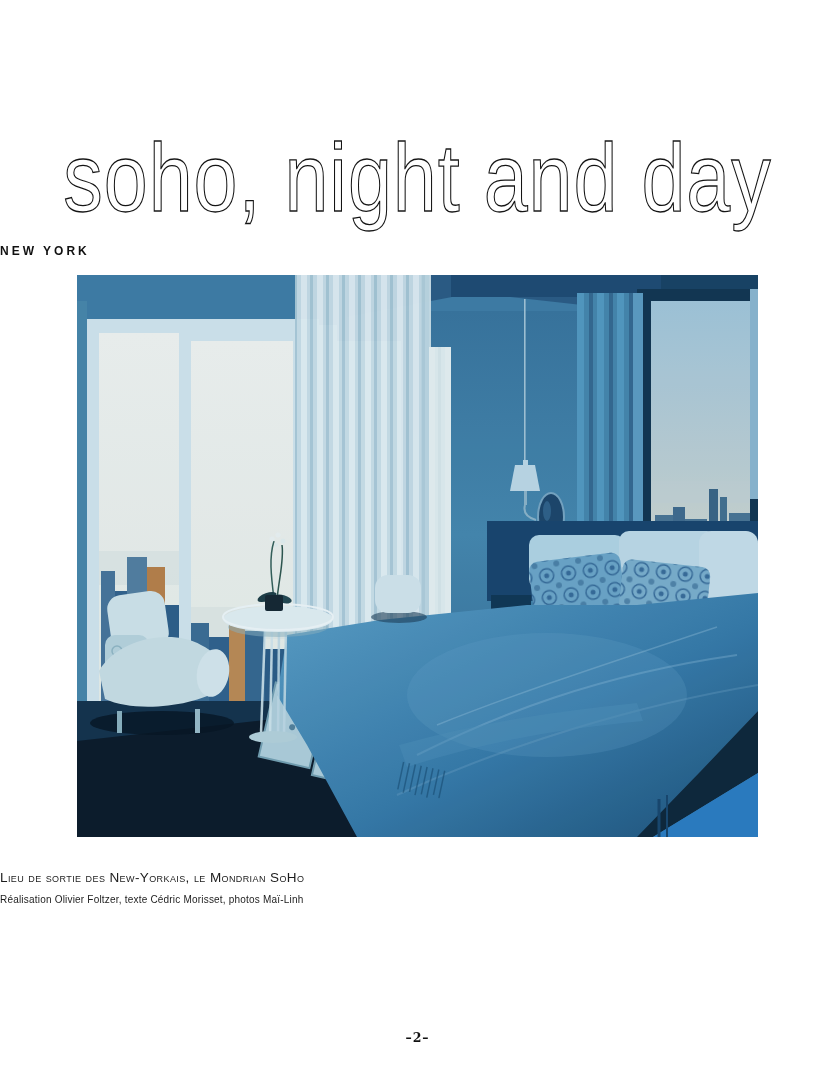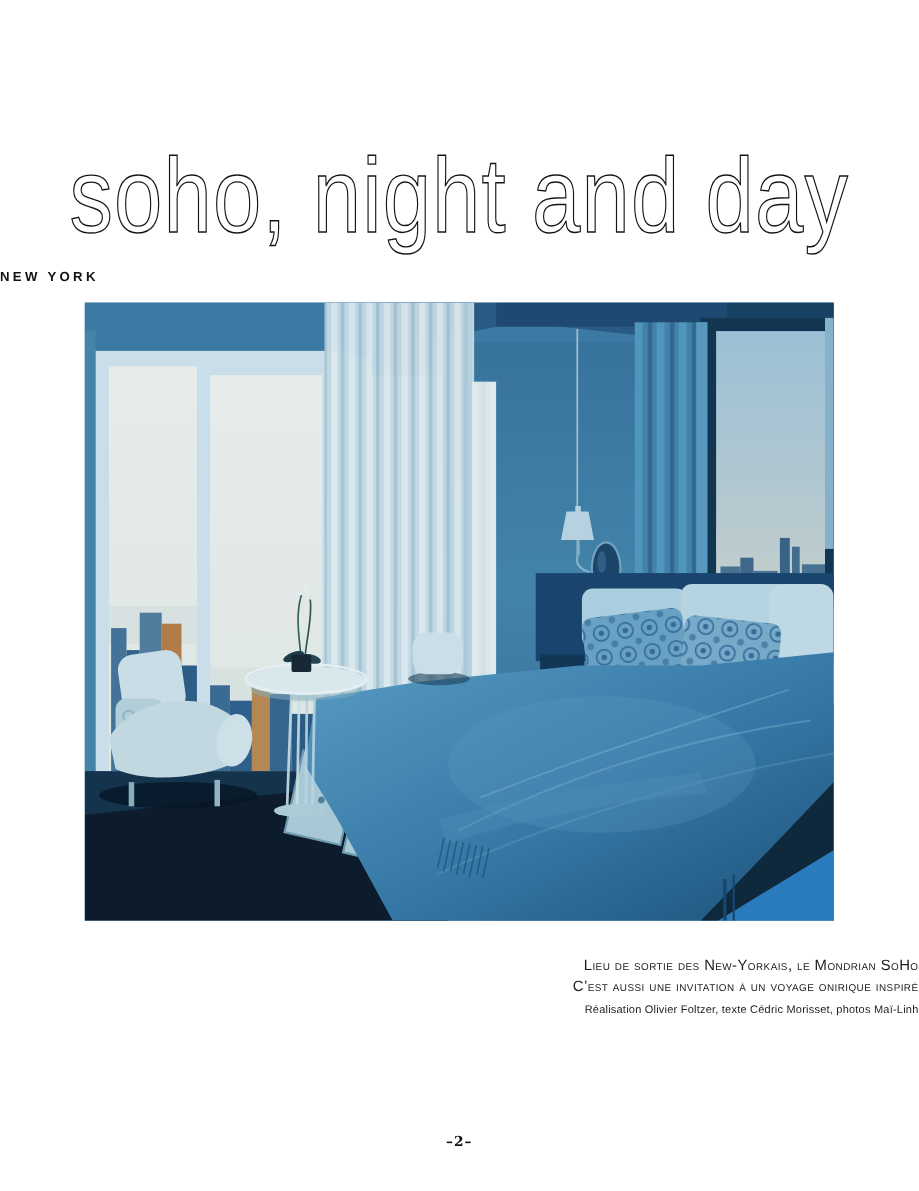--- a/index.html
+++ b/index.html
@@ -21,21 +21,21 @@
     position:absolute;top:240px;left:0;right:0;
     text-align:left;font-size:12px;font-weight:700;letter-spacing:3px;
     color:#111;
   }
   .photo-frame{
     position:absolute;left:77px;top:271px;width:681px;height:562px;
     margin:0;overflow:hidden;background:#3f7ca4;
   }
   .photo-frame svg{display:block;width:681px;height:562px;}
   .caption{
-    position:absolute;top:864px;left:0;right:0;text-align:right;
+    position:absolute;top:864px;left:0;right:0;text-align:left;
   }
   .caption .sc{
     font-variant:small-caps;font-size:13.5px;line-height:19px;
     letter-spacing:.4px;color:#1c1c1c;
   }
   .caption .credits{
     margin-top:3px;font-size:10px;line-height:20px;color:#1c1c1c;
     letter-spacing:.2px;
   }
   .page-number{
@@ -285,19 +285,18 @@
         <rect x="40" y="436" width="5" height="22" fill="#8fb3bf"></rect>
         <rect x="118" y="434" width="5" height="24" fill="#9cbcc8"></rect>
       </g>
 
       <rect x="0" y="0" width="681" height="562" fill="#2c6c9c" opacity=".08"></rect>
     </svg>
   </figure>
 
   <div class="caption">
     <div class="sc">Lieu de sortie des New-Yorkais, le Mondrian SoHo</div>
-    <div class="sc">C’est aussi une invitation à un voyage onirique inspiré</div>
     <div class="credits">Réalisation Olivier Foltzer, texte Cédric Morisset, photos Maï-Linh</div>
   </div>
 
   <div class="page-number">–2–</div>
 
 </div>
 
 </body></html>

